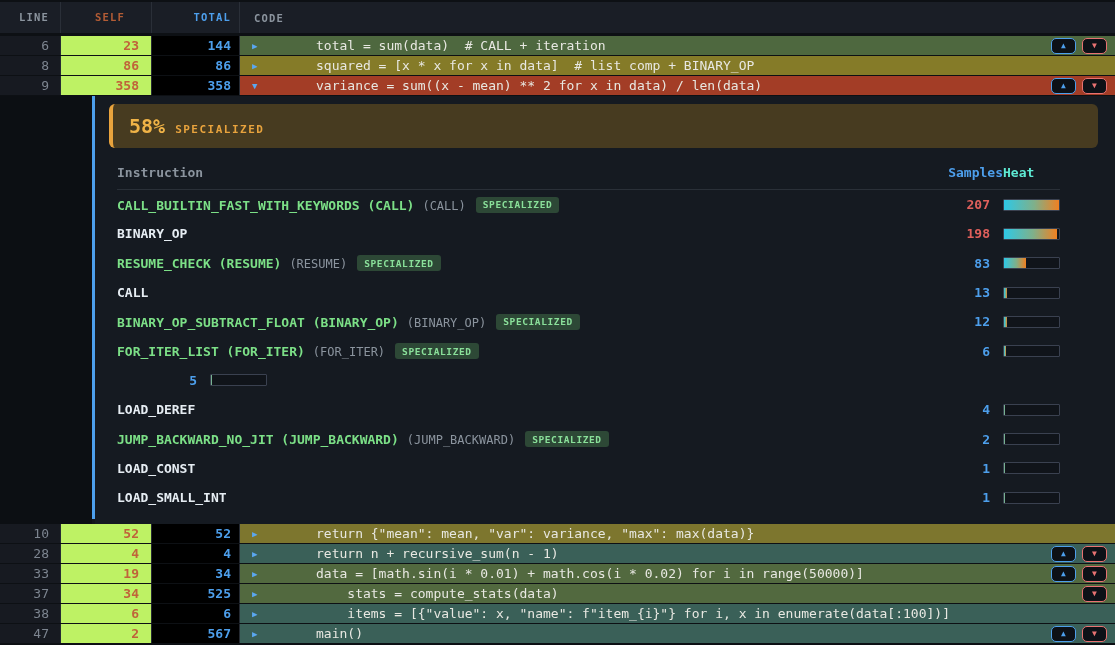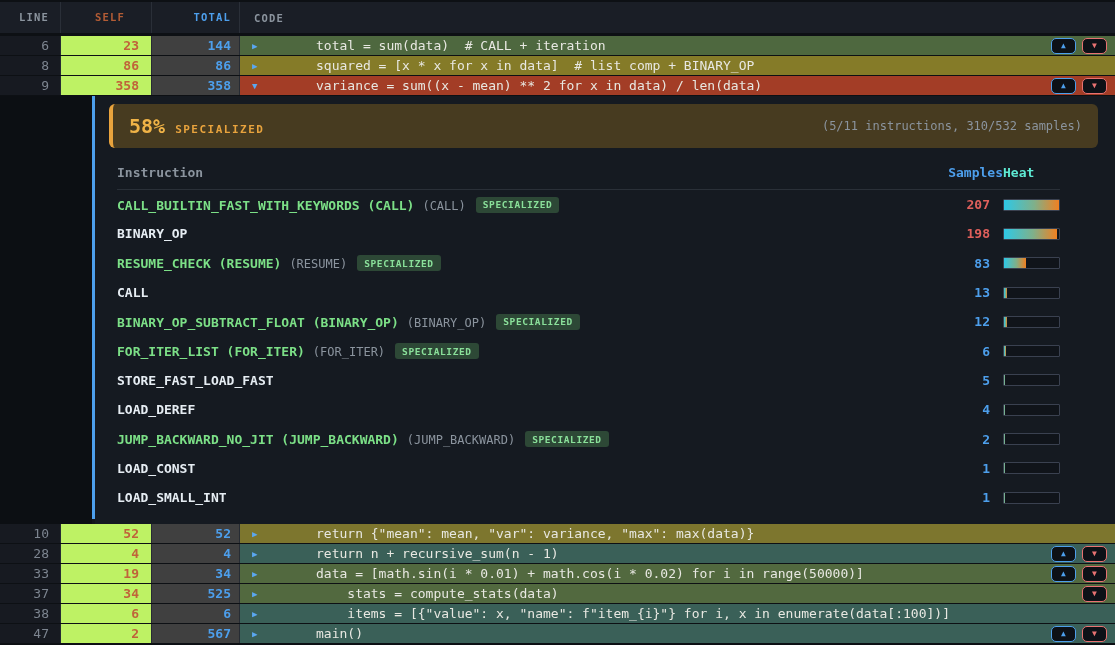--- a/index.html
+++ b/index.html
@@ -15,21 +15,21 @@
   .h-self { width:91px; text-align:right; padding-right:26px; color:#b35c35 !important; border-right:1px solid #2a2f38; height:100%; line-height:31px; }
   .h-total{ width:88px; text-align:right; padding-right:8px; color:#4d9fec !important; border-right:1px solid #2a2f38; height:100%; line-height:31px; }
   .h-code { flex:1; padding-left:14px; }
 
   .crow { display:flex; height:20px; border-bottom:1px solid #0d1014; }
   .crow > div { height:100%; }
   .c-line { width:61px; background:#171a21; color:#7d8590; font-size:13px; text-align:right;
     padding-right:11px; line-height:19px; border-right:1px solid #262b33; }
   .c-self { width:91px; background:#bef264; color:#c0633a; font-size:13px; font-weight:bold;
     text-align:right; padding-right:12px; line-height:19px; border-right:1px solid #262b33; }
-  .c-total{ width:88px; background:#404040; color:#4d9fec; font-size:13px; font-weight:bold;
+  .c-total{ width:88px; background:#000000; color:#4d9fec; font-size:13px; font-weight:bold;
     text-align:right; padding-right:8px; line-height:19px; border-right:1px solid #262b33; }
   .c-code { flex:1; position:relative; display:flex; align-items:center; }
   .exp { color:#5aa7f0; font-size:9px; margin-left:12px; width:14px; display:inline-block; cursor:pointer; }
   .ctext { color:#e8e8e2; font-size:13px; white-space:pre; margin-left:50px; }
   .btns { position:absolute; right:8px; top:50%; transform:translateY(-50%); display:flex; gap:6px; }
   .bup, .bdn { width:25px; height:16px; background:#0d1117; border-radius:5px; font-size:8px;
     line-height:14px; text-align:center; cursor:pointer; font-family:"DejaVu Sans Mono",monospace; }
   .bup { border:1.5px solid #4d9fec; color:#4d9fec; }
   .bdn { border:1.5px solid #e87272; color:#e87272; }
 
@@ -122,21 +122,20 @@
   <div class="panel">
     <div class="gutter"></div>
     <div class="vline"></div>
     <div class="pcontent">
 
       <div class="banner">
         <div class="banner-left">
           <span class="pct">58%</span>
           <span class="pct-label">SPECIALIZED</span>
         </div>
-        <span class="banner-detail">(5/11 instructions, 310/532 samples)</span>
       </div>
 
       <div class="itable">
         <div class="ithead">
           <div class="ih-name">Instruction</div>
           <div class="ih-samples">Samples</div>
           <div class="ih-heat">Heat</div>
         </div>
         <div id="instr-rows">
             <div class="irow">
@@ -197,24 +196,20 @@
       <span class="iname-main green">FOR_ITER_LIST (FOR_ITER)</span>
       <span class="iname-base">(FOR_ITER)</span>
       <span class="ibadge">SPECIALIZED</span>
     </div>
     <div class="isamples" style="color: rgb(77, 159, 236);">6</div>
     <div class="iheat">
       <div class="iheat-fill" style="width: 2px;"></div>
     </div>
   </div>
             <div class="irow">
-    <div class="iname">
-      <span class="iname-main white">STORE_FAST_LOAD_FAST</span>
-
-    </div>
     <div class="isamples" style="color: rgb(77, 159, 236);">5</div>
     <div class="iheat">
       <div class="iheat-fill" style="width: 1px;"></div>
     </div>
   </div>
             <div class="irow">
     <div class="iname">
       <span class="iname-main white">LOAD_DEREF</span>
 
     </div>

